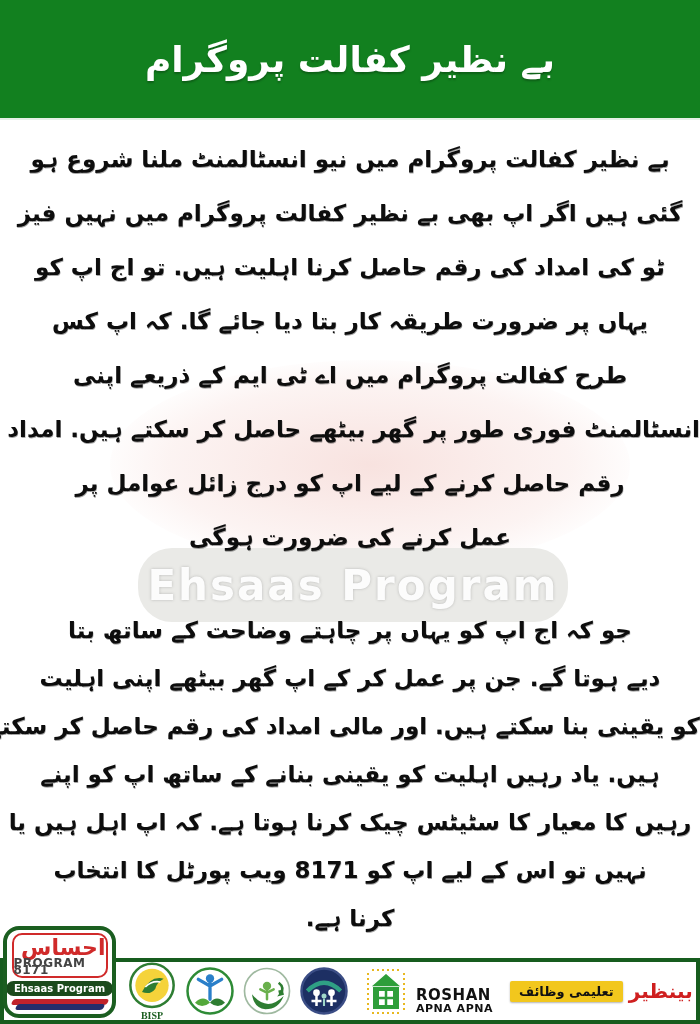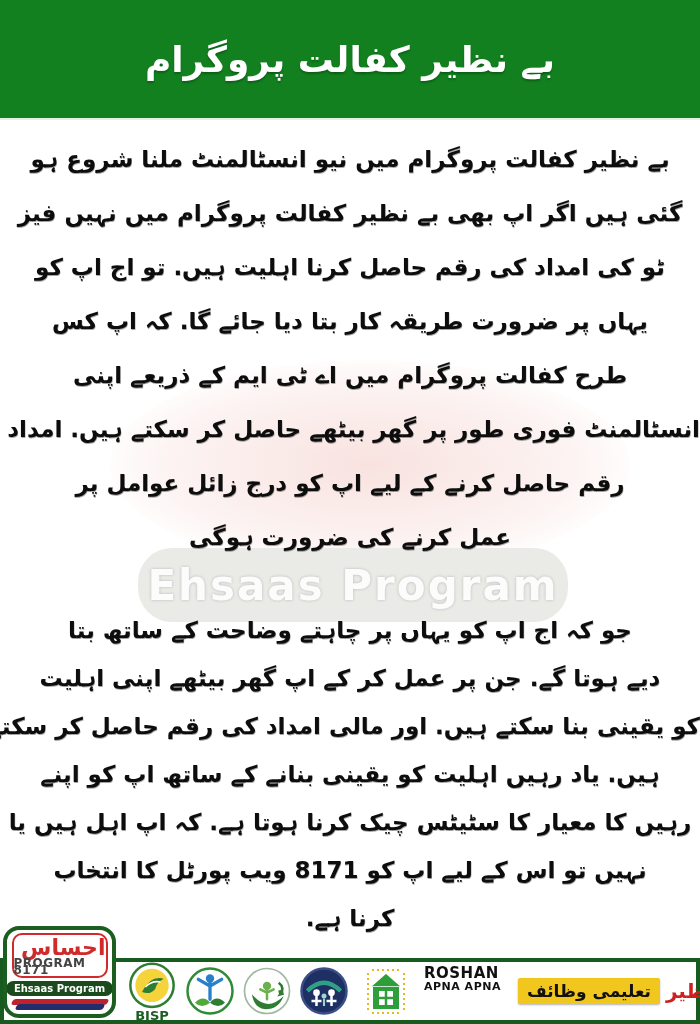--- a/index.html
+++ b/index.html
@@ -29,29 +29,29 @@
   .para1 .urdu-line{height:54px;line-height:54px;}
   .para2{top:606px;}
   .para2 .urdu-line{height:48px;line-height:48px;}
 
   
   .footer-bar{position:absolute;left:0;top:958px;width:700px;height:66px;box-sizing:border-box;
           background:#ffffff;border:4px solid #175c1e;display:flex;align-items:center;
           padding-left:122px;gap:7px;}
   .logo-circle{width:50px;height:50px;flex:0 0 auto;}
   .bisp-wrap{display:flex;flex-direction:column;align-items:center;width:52px;flex:0 0 auto;}
-  .bisp-wrap .bisp-label{font-size:13px;font-weight:bold;color:#1b5e20;line-height:8px;}
+  .bisp-wrap .bisp-label{font-size:10px;font-weight:bold;color:#1b5e20;line-height:8px;font-family:Liberation Serif, serif;}
 
-  .house-group{display:flex;align-items:flex-start;gap:16px;flex:0 0 auto;margin-left:8px;}
+  .house-group{display:flex;align-items:flex-end;gap:8px;flex:0 0 auto;margin-left:8px;}
   .roshan-text{display:flex;flex-direction:column;line-height:13px;}
   .roshan-text .l1{font-size:15px;font-weight:bold;color:#111;letter-spacing:0.5px;}
   .roshan-text .l2{font-size:11px;font-weight:bold;color:#111;letter-spacing:0.5px;}
 
   .badge-group{display:flex;align-items:center;gap:6px;margin-left:10px;flex:0 0 auto;}
-  .badge{direction:rtl;font-weight:bold;border-radius:2px;padding:3px 9px;font-size:17px;white-space:nowrap;}
+  .badge{direction:rtl;font-weight:bold;border-radius:2px;padding:3px 9px;font-size:13px;white-space:nowrap;}
   .badge-yellow{background:#f2c71d;color:#111;box-shadow:0 1px 2px rgba(0,0,0,0.3);}
   .benazir-red{direction:rtl;color:#cf1f1f;font-weight:bold;font-size:20px;white-space:nowrap;}
 
   
   .ehsaas-card{position:absolute;left:3px;top:926px;width:113px;height:92px;z-index:3;
           background:#ffffff;border:4px solid #1b5e20;border-radius:16px;box-sizing:border-box;
           display:flex;flex-direction:column;align-items:center;overflow:hidden;}
   .ehsaas-inner{margin-top:3px;width:92px;border:2px solid #d02a2a;border-radius:10px;
           display:flex;flex-direction:column;align-items:flex-end;padding:1px 0 2px 0;}
   .ehsaas-urdu{direction:rtl;color:#d02a2a;font-weight:bold;font-size:22px;line-height:24px;}

